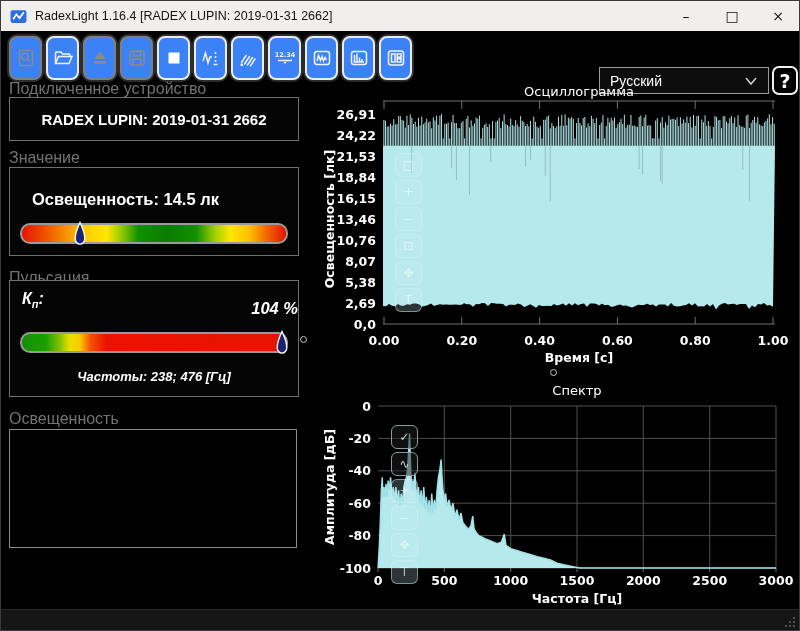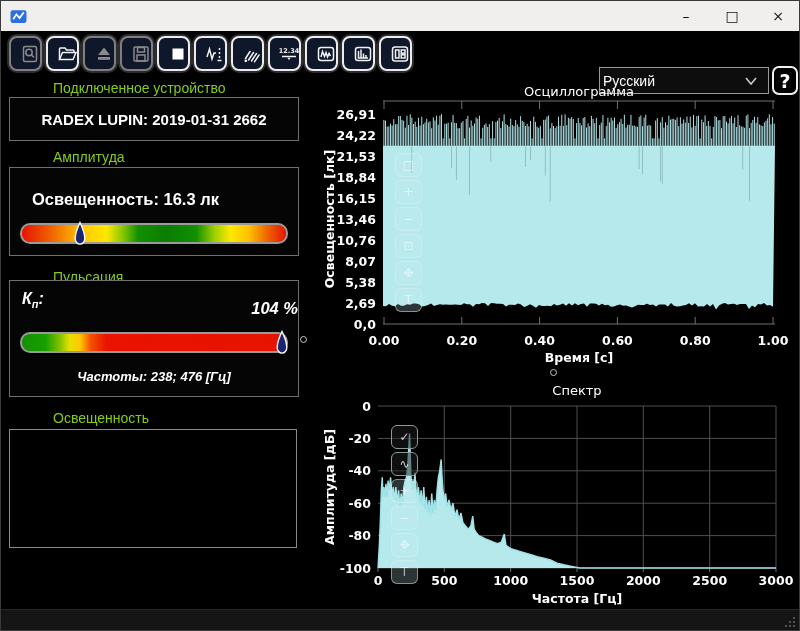--- a/index.html
+++ b/index.html
@@ -7,35 +7,35 @@
        font-family:"Liberation Sans",sans-serif;border:1px solid #3a3a3a;box-sizing:border-box;}
   
   #titlebar{position:absolute;left:0;top:0;width:800px;height:30px;background:#f1efed;
             display:flex;align-items:center;}
   #titlebar .ttl{font-size:12.5px;color:#141414;margin-left:8px;}
   .wbtn{position:absolute;top:0;width:46px;height:30px;display:flex;align-items:center;
         justify-content:center;font-size:14px;color:#111;font-family:"DejaVu Sans",sans-serif;}
   
   #toolbar{position:absolute;left:0;top:30px;width:800px;height:40px;background:#000;}
   #tbicons{position:absolute;left:8px;top:5px;display:flex;gap:4px;}
-  .tbtn{width:33px;height:35px;background:#0f172a;border:2px solid #ececec;border-radius:8px;
-        box-shadow:0 0 0 2px #2c2c2c;display:flex;align-items:center;justify-content:flex-end;
+  .tbtn{width:33px;height:44px;background:#3b82f6;border:2px solid #ececec;border-radius:8px;
+        box-shadow:0 0 0 2px #2c2c2c;display:flex;align-items:center;justify-content:center;
         box-sizing:border-box;color:#f2f2f2;}
   .tbtn.disabled{border-color:#7f7f7f;color:#8a8a8a;}
   .tbtn svg{stroke:currentColor;fill:none;stroke-width:1.5;}
   .dt{font:bold 6.5px "DejaVu Sans",sans-serif;fill:currentColor;stroke:none;}
   #langbox{position:absolute;left:598px;top:36px;width:170px;height:27px;background:#0d0d0d;
            border:1px solid #9a9a9a;color:#fff;font-size:14px;display:flex;align-items:center;
-           padding-left:3px;box-sizing:border-box;}
+           padding-left:10px;box-sizing:border-box;}
   #langbox .chev{position:absolute;right:10px;top:7px;}
   #helpbtn{position:absolute;left:771px;top:35px;width:26px;height:29px;border:2px solid #f0f0f0;
            border-radius:7px;color:#fff;font:bold 19px "DejaVu Sans",sans-serif;display:flex;
            align-items:center;justify-content:center;box-sizing:border-box;background:#000;}
   
-  .seclabel{position:absolute;left:8px;color:#84cc16;font-size:14px;margin-left:44px;}
+  .seclabel{position:absolute;left:8px;color:#737373;font-size:16px;}
   .panelbox{position:absolute;left:8px;width:290px;background:#050505;border:1px solid #6f6f6f;
             box-sizing:border-box;}
   .boldtxt{color:#fff;font-weight:bold;}
   .gbar{position:absolute;left:10px;right:10px;height:21px;border:2px solid #9a9a9a;
         border-radius:10px;box-sizing:border-box;}
   .marker{position:absolute;top:-4px;width:12px;height:27px;}
   #commentsbox{position:absolute;left:8px;top:428px;width:288px;height:119px;background:#000;
                border:1px solid #8a8a8a;color:#ddd;resize:none;box-sizing:border-box;
                font-family:"Liberation Sans",sans-serif;}
   
@@ -55,20 +55,21 @@
 </head>
 <body>
 
 <div id="win">
 
   <div id="titlebar">
     <svg width="17" height="17" viewBox="0 0 16 16" style="margin-left:9px">
       <rect x="0.5" y="2" width="15" height="12" rx="2" fill="#2d6fe0"></rect>
       <polyline points="3,10.5 6,6 9,9.5 13,4" stroke="#fff" stroke-width="1.6" fill="none"></polyline>
     </svg>
+    <span class="ttl">RadexLight 1.16.4 [RADEX LUPIN: 2019-01-31 2662]</span>
     <div class="wbtn" style="left:662px">–</div>
     <div class="wbtn" style="left:708px">□</div>
     <div class="wbtn" style="left:754px">×</div>
   </div>
 
   <div id="toolbar">
     <div id="tbicons">
       <div class="tbtn disabled">
         <svg width="20" height="20" viewBox="0 0 20 20">
           <rect x="3.5" y="2.5" width="13" height="15" rx="1.5"></rect>
@@ -159,23 +160,23 @@
     <div id="helpbtn">
       <span>?</span>
     </div>
   </div>
 
   <div class="seclabel" style="top:79px">Подключенное устройство</div>
   <div class="panelbox" style="top:96px;height:44px;display:flex;align-items:center;justify-content:center;">
     <span class="boldtxt" style="font-size:15px">RADEX LUPIN: 2019-01-31 2662</span>
   </div>
 
-  <div class="seclabel" style="top:148px">Амплитуда</div>
+  <div class="seclabel" style="top:148px">Значение</div>
   <div class="panelbox" style="top:166px;height:89px;">
-    <div class="boldtxt" style="position:absolute;left:22px;top:22px;font-size:16.5px">Освещенность: 16.3 лк</div>
+    <div class="boldtxt" style="position:absolute;left:22px;top:22px;font-size:16.5px">Освещенность: 14.5 лк</div>
     <div class="gbar" style="top:55px;background:linear-gradient(90deg,#e51400 0%,#f06300 11%,#ffc800 23%,#ffe800 32%,#8cc800 38%,#129000 44%,#0a7d00 55%,#129000 66%,#a0d000 73%,#ffe800 79%,#ffc000 86%,#f06300 93%,#e51400 100%)">
       <svg class="marker" viewBox="0 0 12 27" style="left: calc(22% - 6px);">
         <path d="M6,1.5 C6,1.5 1.2,11.5 1.2,17.5 a4.8,5.6 0 0 0 9.6,0 C10.8,11.5 6,1.5 6,1.5 Z" fill="#1b2470" stroke="#fff" stroke-width="1.4"></path>
         </svg>
     </div>
   </div>
 
   <div class="seclabel" style="top:268px">Пульсация</div>
   <div class="panelbox" style="top:279px;height:117px;font-style:italic;">
     <div class="boldtxt" style="position:absolute;left:12px;top:9px;font-size:16px"><span>К</span><sub style="font-size:11px">п</sub><span>:</span></div>

